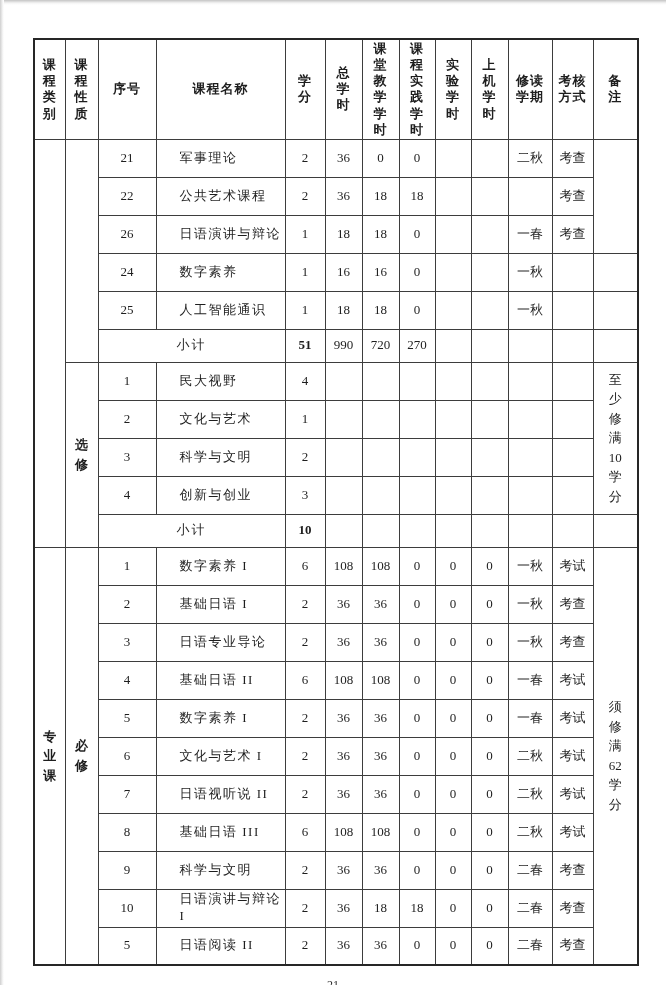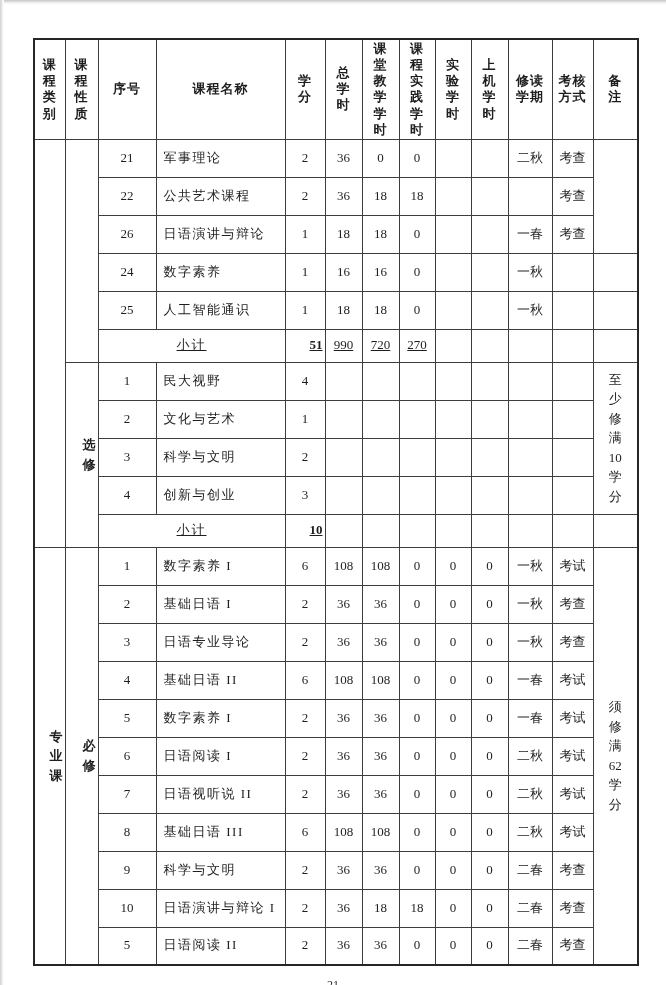--- a/index.html
+++ b/index.html
@@ -20,24 +20,24 @@
   th,td{
     border:1px solid #3d3d3d;
     padding:0 2px;
     text-align:center;vertical-align:middle;
     font-size:13px;line-height:1.3;
     overflow:hidden;
   }
   thead tr{height:100px;}
   thead th{font-weight:bold;white-space:pre-line;line-height:1.25;letter-spacing:1px;}
   tr.course{height:38px;}
-  tr.subtotal{height:33px;text-decoration:underline;}
-  td.left{text-align:left;padding-left:7px;letter-spacing:1.5px;}
+  tr.subtotal{height:33px;}
+  td.left{text-align:left;padding-left:23px;letter-spacing:1.5px;}
   td.vert{white-space:pre-line;line-height:1.5;letter-spacing:0;}
-  td.bold{font-weight:bold;text-align:right;}
+  td.bold{font-weight:bold;}
   td.spaced{letter-spacing:2px;}
   .page-number{
     position:absolute;left:50%;top:978px;transform:translateX(-50%);
     font-size:12px;color:#2e2e2e;
   }
 </style>
 </head>
 <body>
 
 <div class="page">
@@ -318,21 +318,21 @@
           <td>36</td>
           <td>36</td>
           <td>0</td>
           <td>0</td>
           <td>0</td>
           <td>一春</td>
           <td>考试</td>
         </tr>
         <tr class="course">
           <td>6</td>
-          <td class="left">日语阅读 I</td>
+          <td class="left">文化与艺术 I</td>
           <td>2</td>
           <td>36</td>
           <td>36</td>
           <td>0</td>
           <td>0</td>
           <td>0</td>
           <td>二秋</td>
           <td>考试</td>
         </tr>
         <tr class="course">

